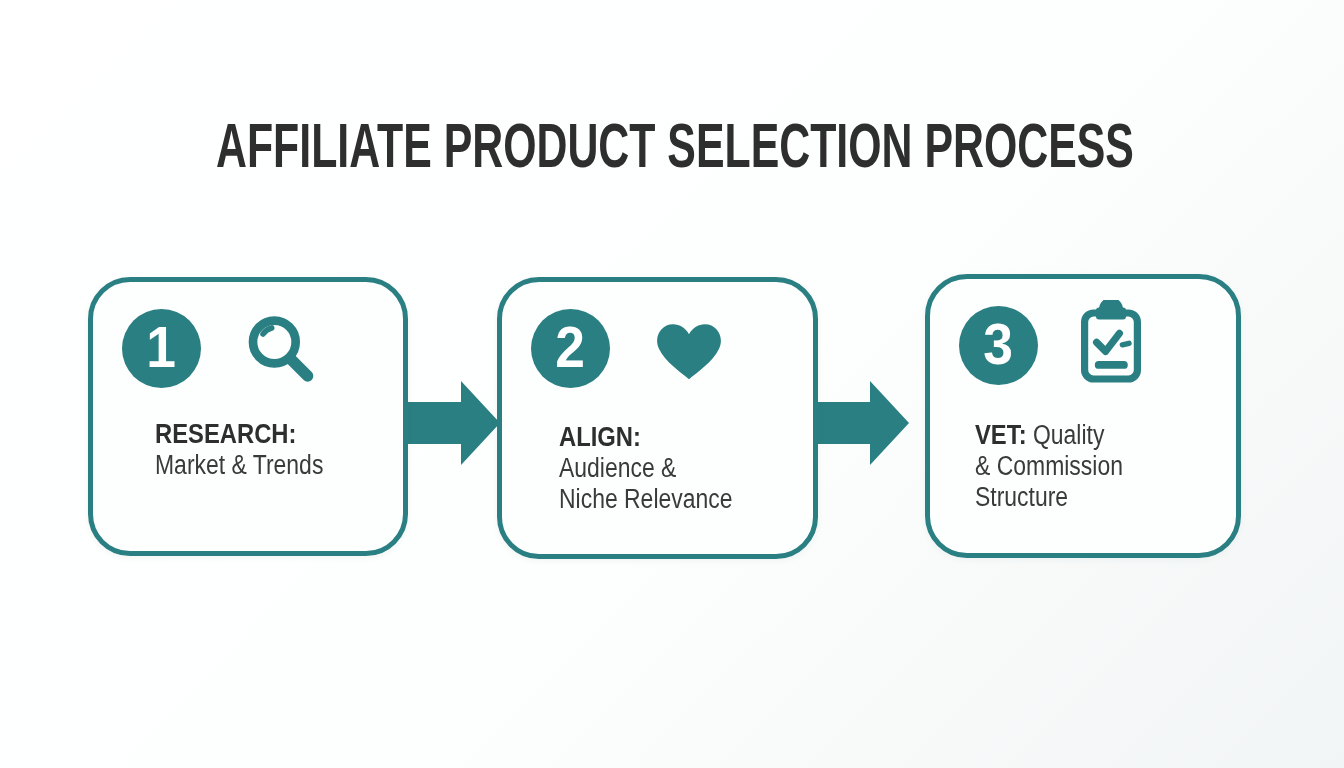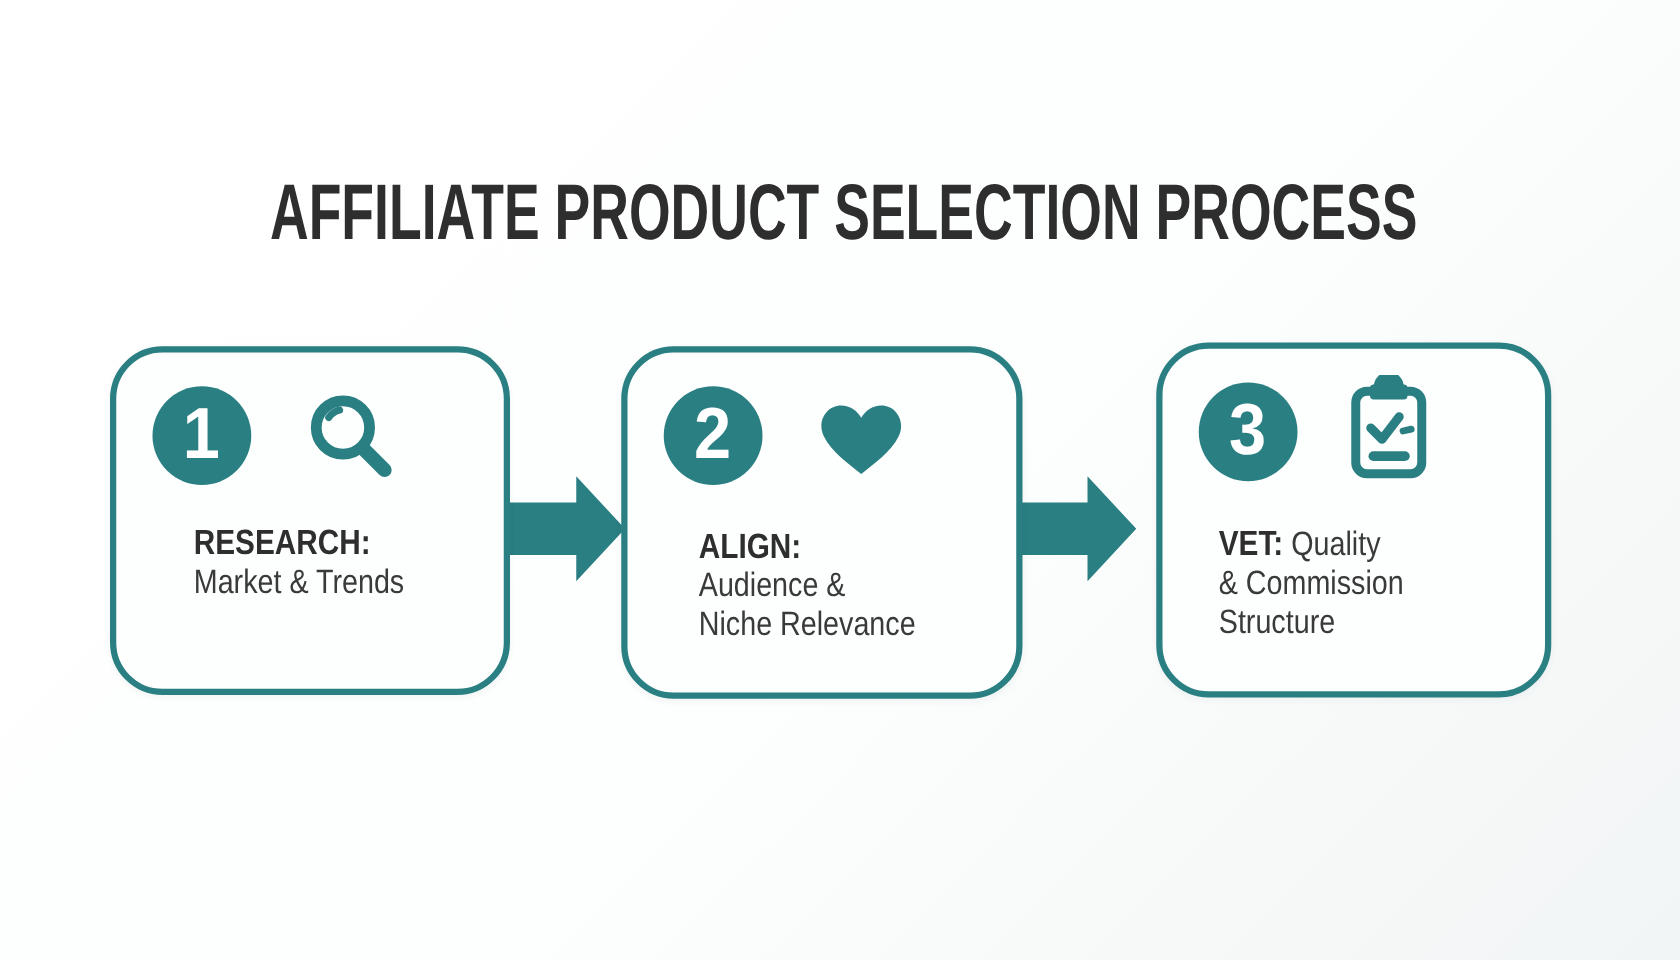--- a/index.html
+++ b/index.html
@@ -14,21 +14,21 @@
   body {
     font-family: "Liberation Sans", sans-serif;
     background: linear-gradient(135deg, #fefffe 0%, #fdfefe 55%, #f2f5f5 100%);
     position: relative;
     overflow: hidden;
   }
   .stage { position: absolute; inset: 0; }
 
   .title-wrap {
     position: absolute;
-    left: 0; right: 0; top: 137px;
+    left: 0; right: 0; top: 112px;
     text-align: center;
     white-space: nowrap;
   }
   .title {
     display: inline-block;
     font-size: 63px;
     font-weight: 700;
     letter-spacing: 0px;
     color: var(--heading_text);
     transform: scaleX(0.68);

